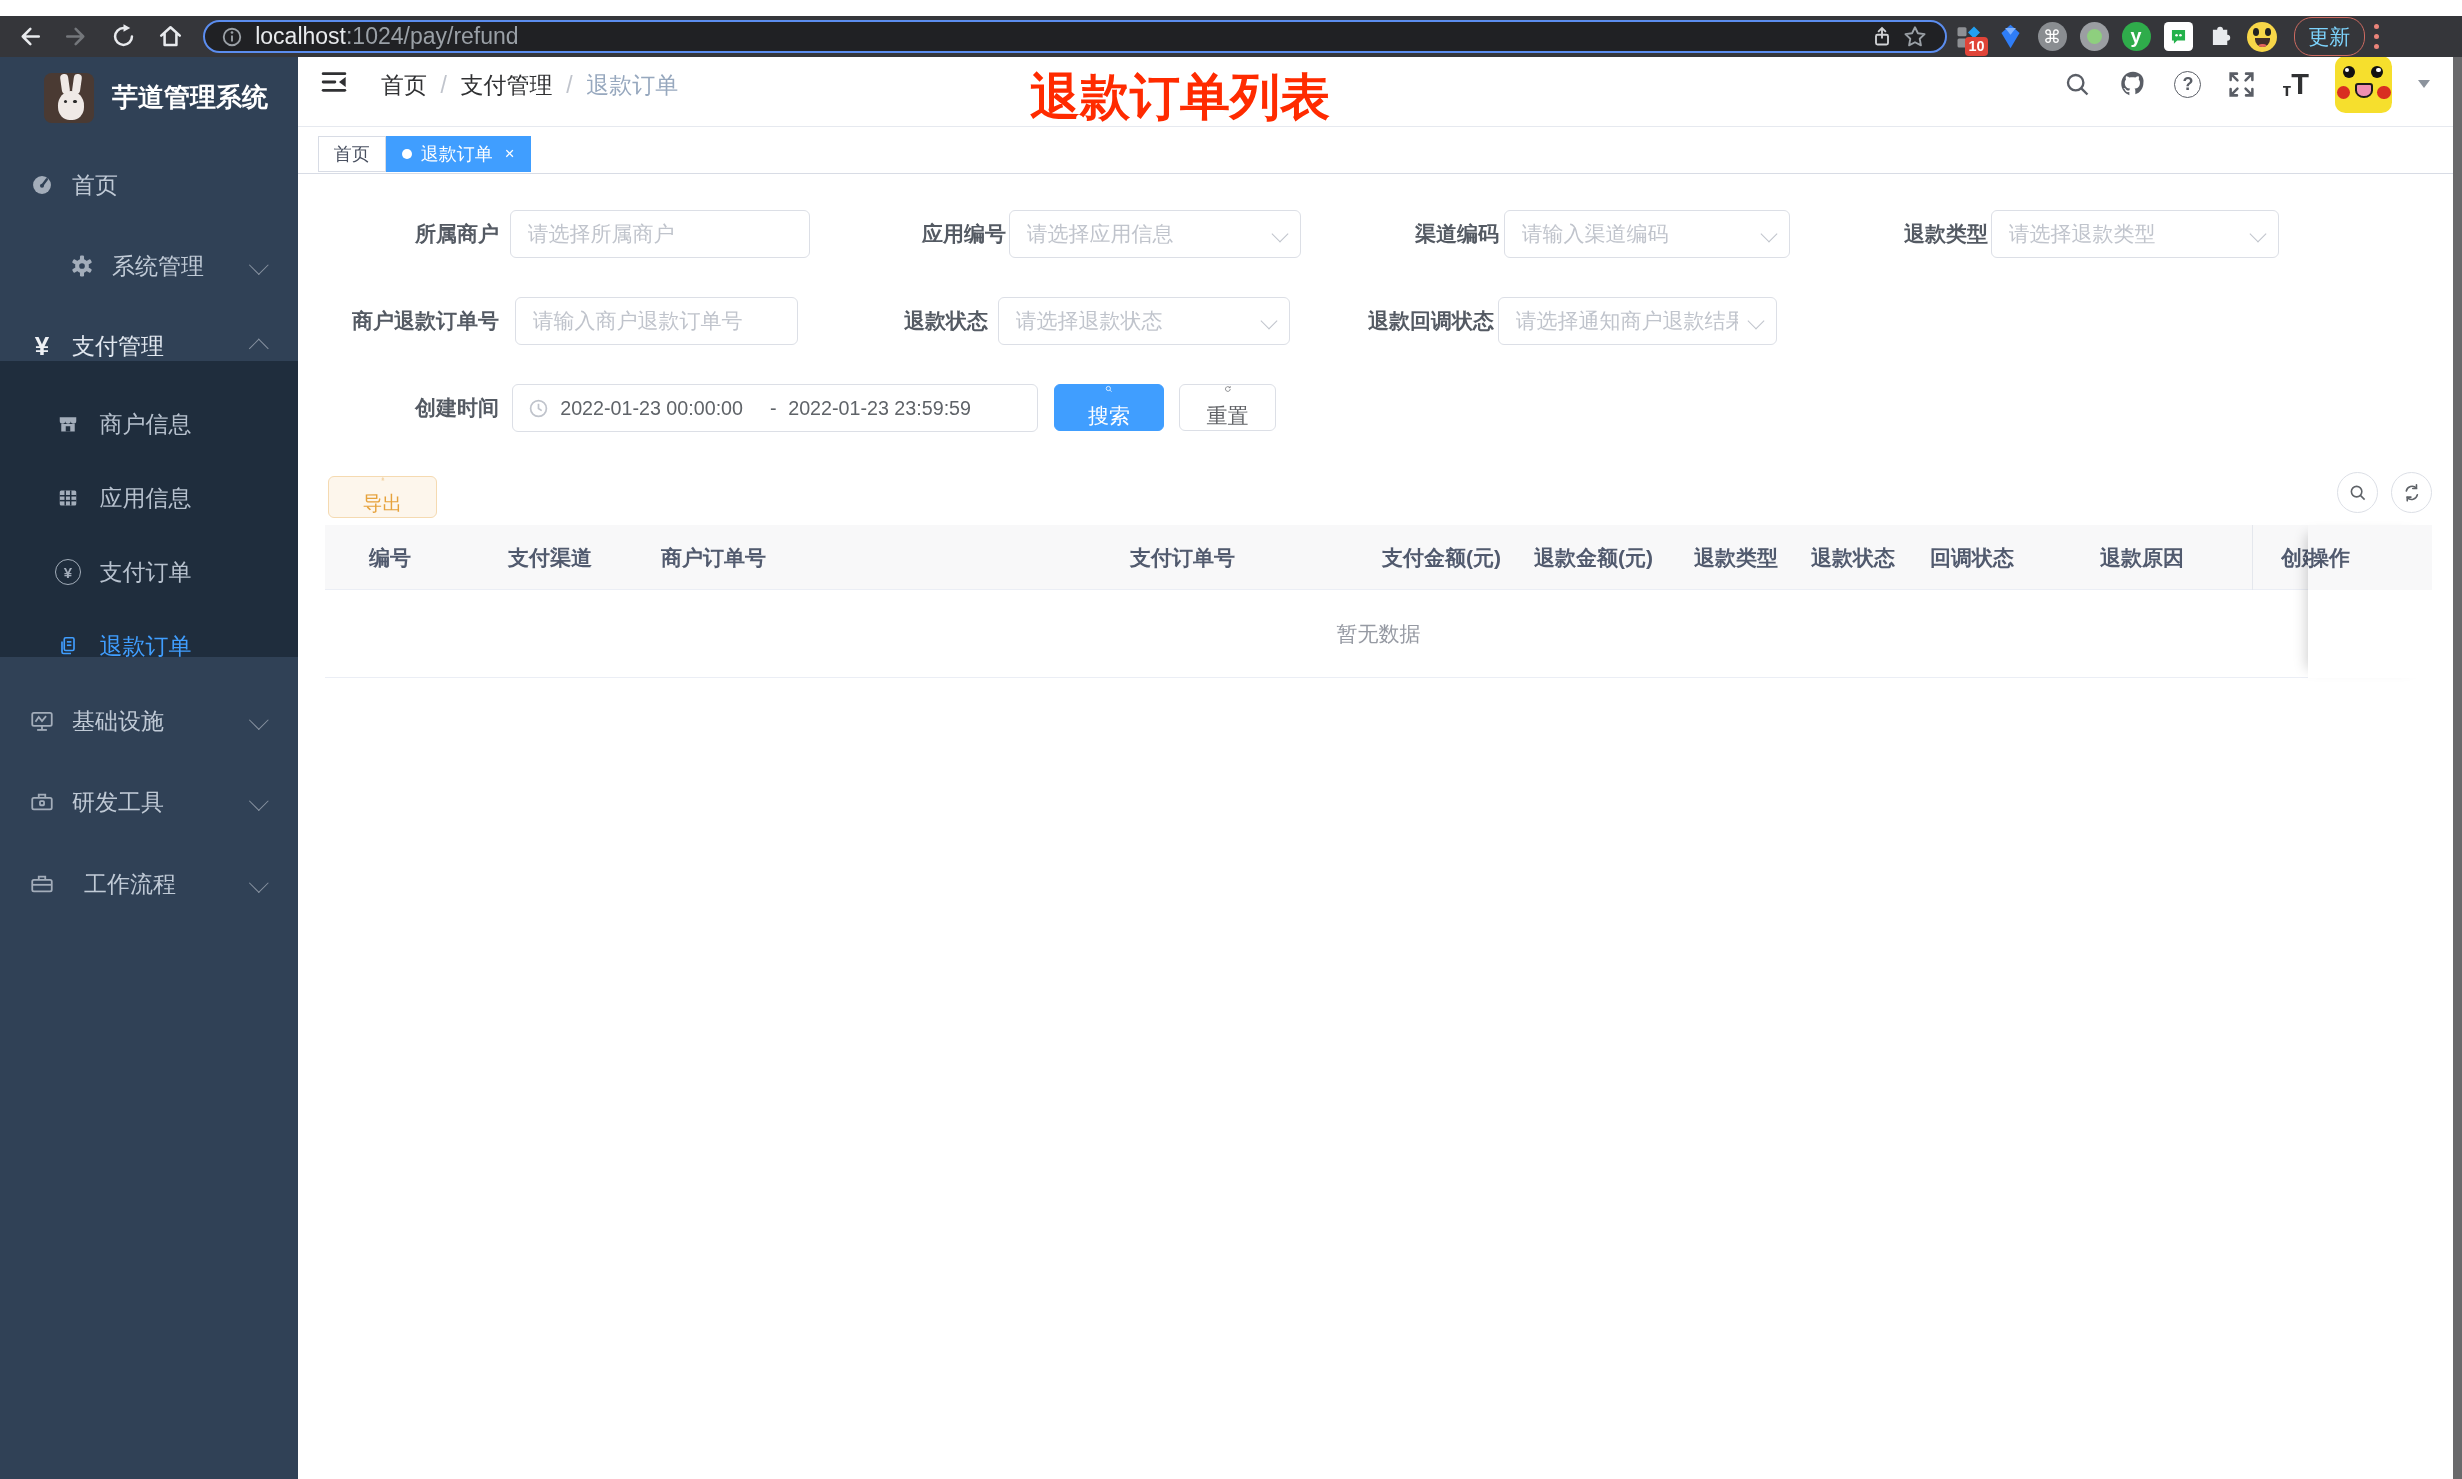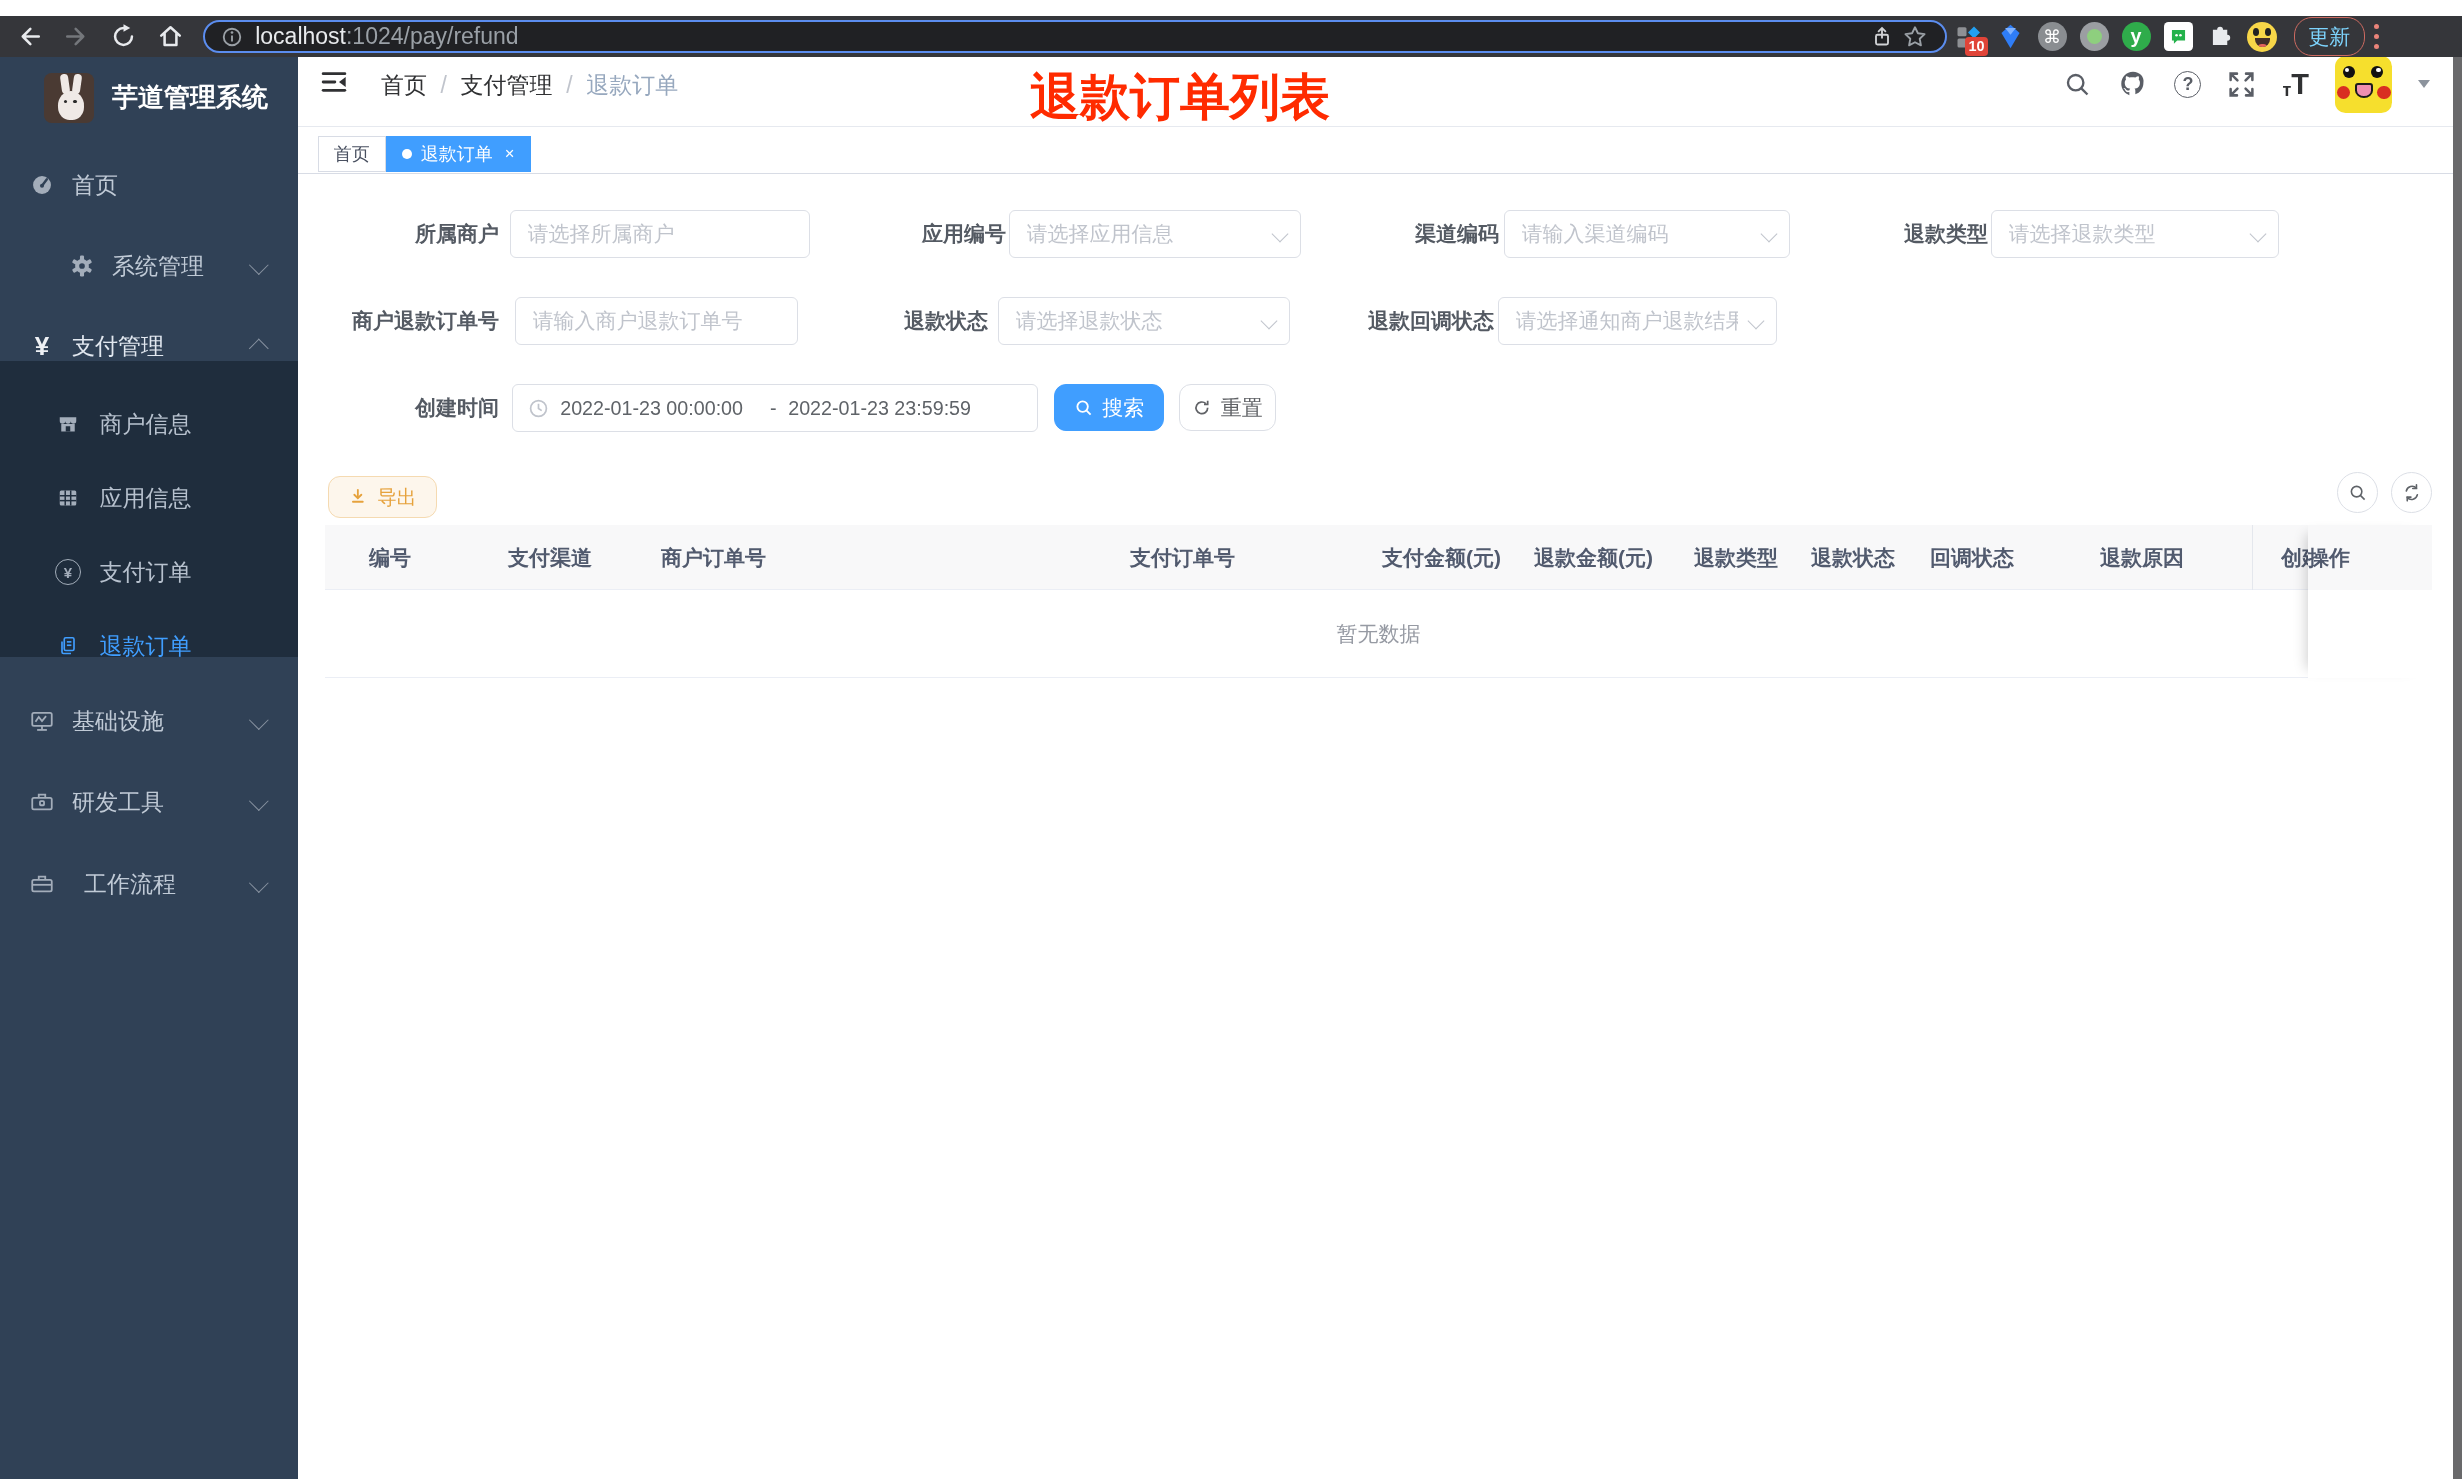--- a/index.html
+++ b/index.html
@@ -91,22 +91,22 @@
 
   
   .f-label { position:absolute; height:48px; line-height:48px; font-size:21px; color:#545a63;
     font-weight:700; text-align:right; white-space:nowrap; }
   .f-input { position:absolute; height:48px; border:1.5px solid #dcdfe6; border-radius:6px; background:#fff;
     display:flex; align-items:center; padding:0 16.6px; overflow:hidden; cursor:text; }
   .ph { font-size:21px; color:#c0c4cc; white-space:nowrap; overflow:hidden; }
   .sel-arrow { position:absolute; right:13.6px; top:16.6px; width:12px; height:12px;
     border-right:1.9px solid #c0c4cc; border-bottom:1.9px solid #c0c4cc; transform:rotate(45deg); }
   .date-text { font-size:19.7px; color:#5f6368; white-space:nowrap; overflow:hidden; flex:0 0 auto; }
-  .btn { position:absolute; height:47px; border-radius:12px; display:flex; align-items:center; justify-content:center;
-    font-size:21px; cursor:pointer; gap:9px; white-space:nowrap; }
+  .btn { position:absolute; height:47px; border-radius:6px; display:flex; align-items:center; justify-content:center;
+    font-size:21px; cursor:pointer; gap:9px; white-space:nowrap;flex-direction:column; }
   .btn-primary { background:#409eff; color:#fff; border:1.5px solid #409eff; }
   .btn-plain { background:#fff; color:#606266; border:1.5px solid #dcdfe6; }
   .btn-warn { background:#fdf6ec; color:#e6a23c; border:1.5px solid #f5dab1; font-size:19.7px; }
   .tool-circle { position:absolute; width:41px; height:41px; border:1.5px solid #dcdfe6; border-radius:50%;
     display:flex; align-items:center; justify-content:center; color:#5f6368; background:#fff; cursor:pointer; }
 
   
   .thead { position:absolute; left:325px; top:525px; width:2107px; height:65px; background:#f8f8f9;
     border-bottom:1.5px solid #ebeef5; }
   .th { position:absolute; top:0; height:65px; line-height:65px; font-size:21px; font-weight:700;

